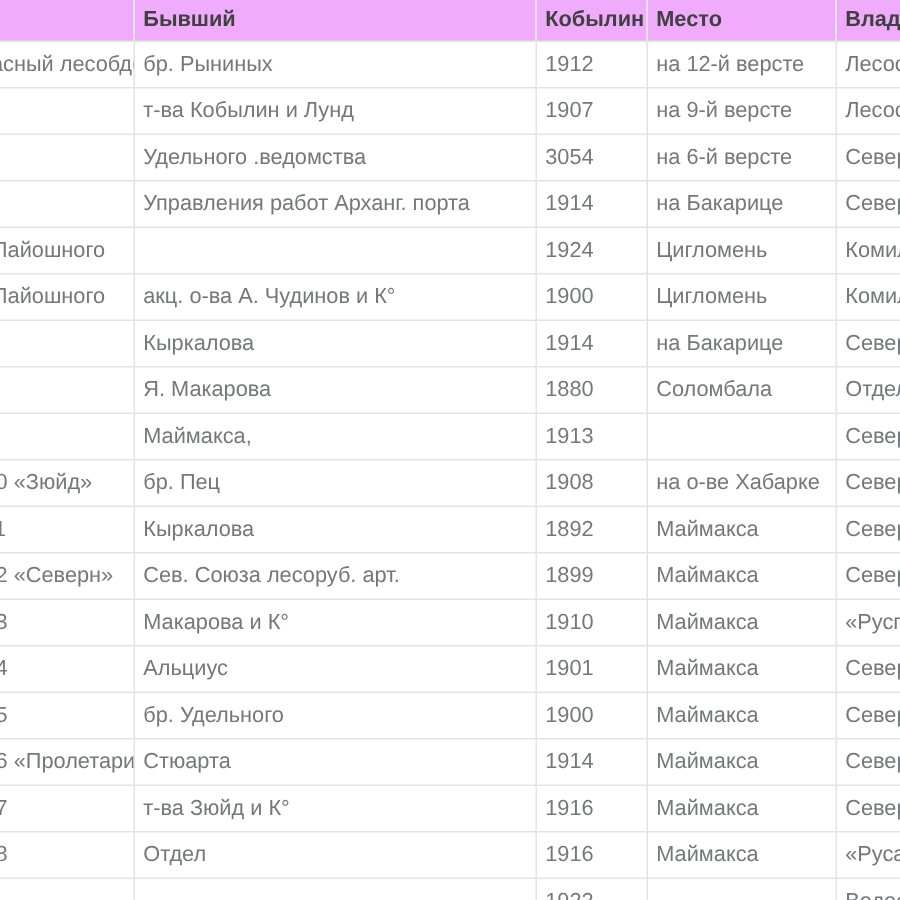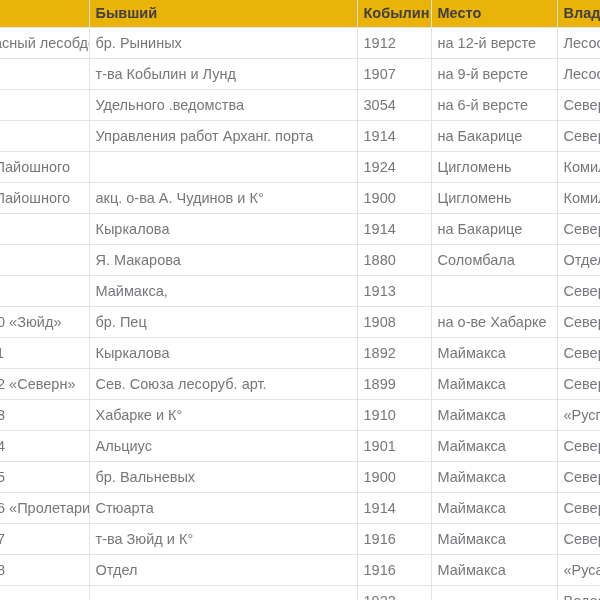--- a/index.html
+++ b/index.html
@@ -59,21 +59,21 @@
     font-weight: normal;
   }
 
   table.data-table thead th {
     height: 27px;
     line-height: 27px;
     color: #404040;
     font-weight: bold;
     border-top: none;
     border-bottom: 1px solid #e2e3e5;
-    background: #eab308;
+    background: #f0abfc;
   }
 
   table.data-table tbody td {
     color: #76777b;
   }
 
   
   table.data-table th:nth-child(1),
   table.data-table td:nth-child(1) { border-left: none; }
   table.data-table th:nth-child(5),
@@ -181,35 +181,35 @@
           </tr>
           <tr>
             <td>Лесозавод № 12 «Северн»</td>
             <td>Сев. Союза лесоруб. арт.</td>
             <td>1899</td>
             <td>Маймакса</td>
             <td>Северолес</td>
           </tr>
           <tr>
             <td>Лесозавод № 13</td>
-            <td>Хабарке и К°</td>
+            <td>Макарова и К°</td>
             <td>1910</td>
             <td>Маймакса</td>
             <td>«Русгерлес»</td>
           </tr>
           <tr>
             <td>Лесозавод № 14</td>
             <td>Альциус</td>
             <td>1901</td>
             <td>Маймакса</td>
             <td>Северолес</td>
           </tr>
           <tr>
             <td>Лесозавод № 15</td>
-            <td>бр. Вальневых</td>
+            <td>бр. Удельного</td>
             <td>1900</td>
             <td>Маймакса</td>
             <td>Северолес</td>
           </tr>
           <tr>
             <td>Лесозавод № 16 «Пролетарий»</td>
             <td>Стюарта</td>
             <td>1914</td>
             <td>Маймакса</td>
             <td>Северолес</td>

